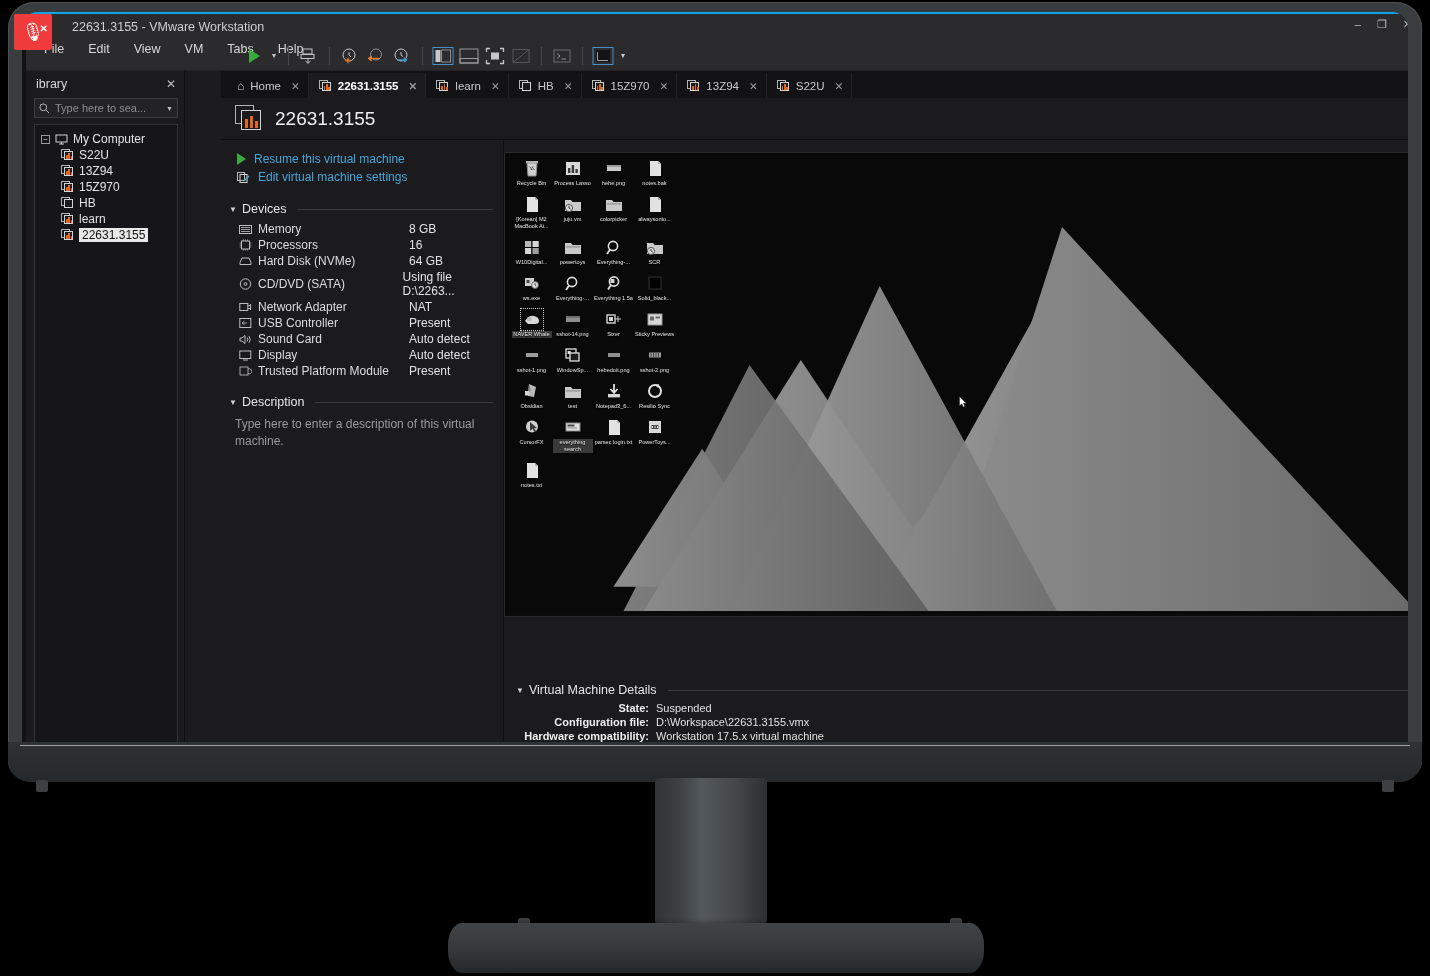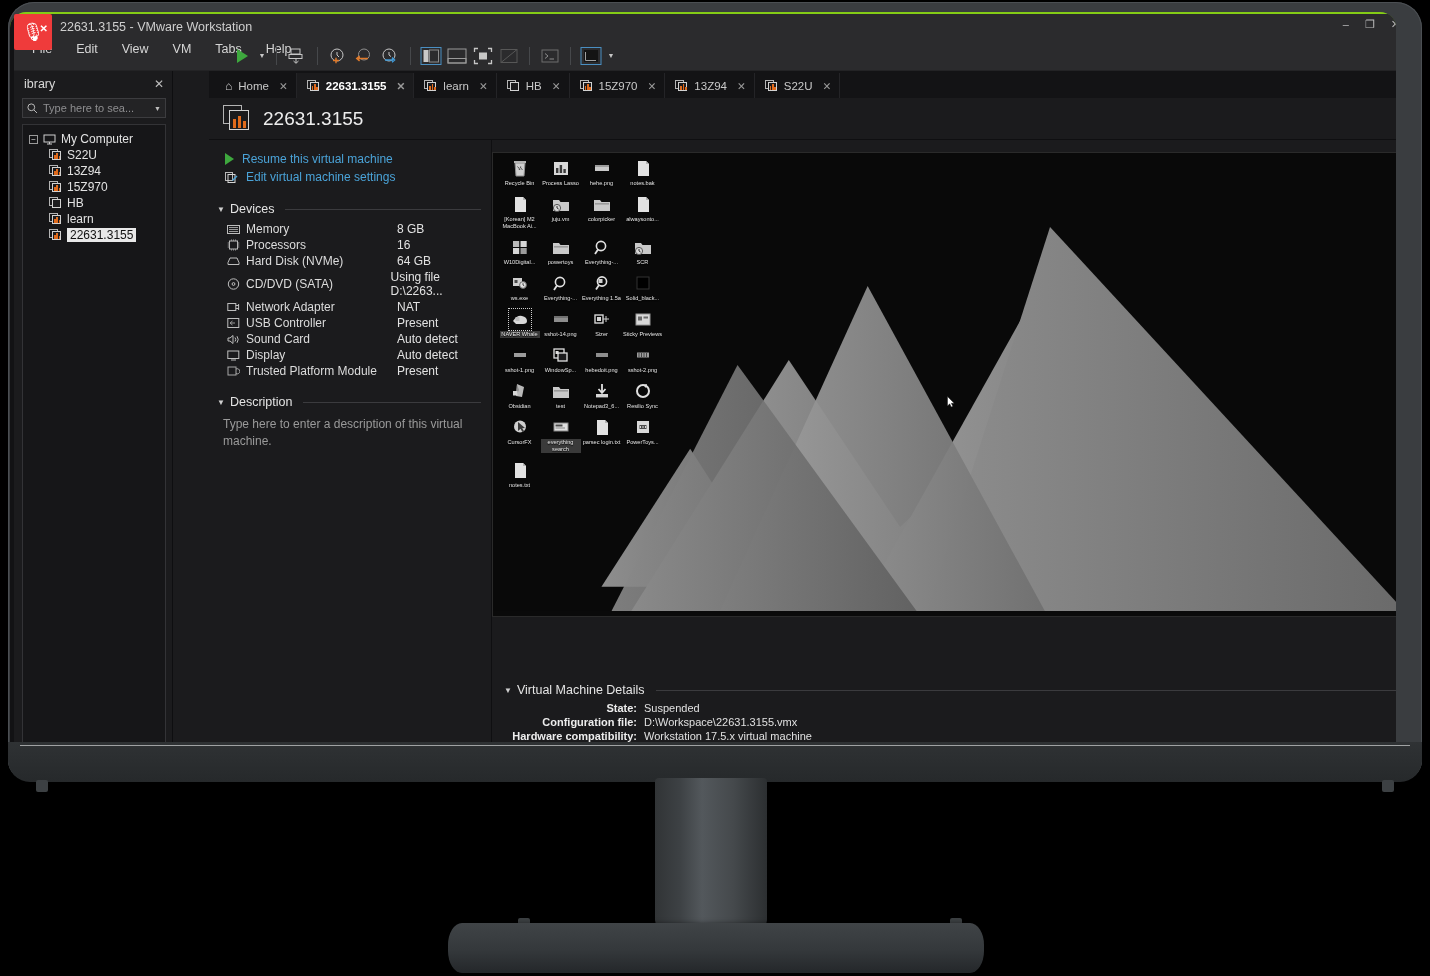--- a/index.html
+++ b/index.html
@@ -9,22 +9,22 @@
   
   #stage { position:relative; width:1430px; height:976px; background:#000; }
 
   .monitor-body{
     position:absolute; left:8px; top:2px; width:1414px; height:778px;
     background:#3a3d40;
     border-radius:26px 26px 20px 20px;
     box-shadow: inset 0 0 0 1px #4b4f53;
   }
   .monitor-inner{
-    position:absolute; left:2px; top:10px; width:1386px; height:744px;
-    background:#84cc16; border-radius:16px 16px 8px 8px;
+    position:absolute; left:14px; top:10px; width:1386px; height:744px;
+    background:#0ea5e9; border-radius:16px 16px 8px 8px;
     overflow:hidden;
   }
   .bezel-bottom{
     position:absolute; left:8px; top:742px; width:1414px; height:40px;
     background:linear-gradient(#2f3234,#26292b);
     border-radius:0 0 22px 22px;
   }
   .bezel-bottom:before{
     content:""; position:absolute; left:12px; right:12px; top:3px; height:1px;
     background:rgba(255,255,255,.55);

